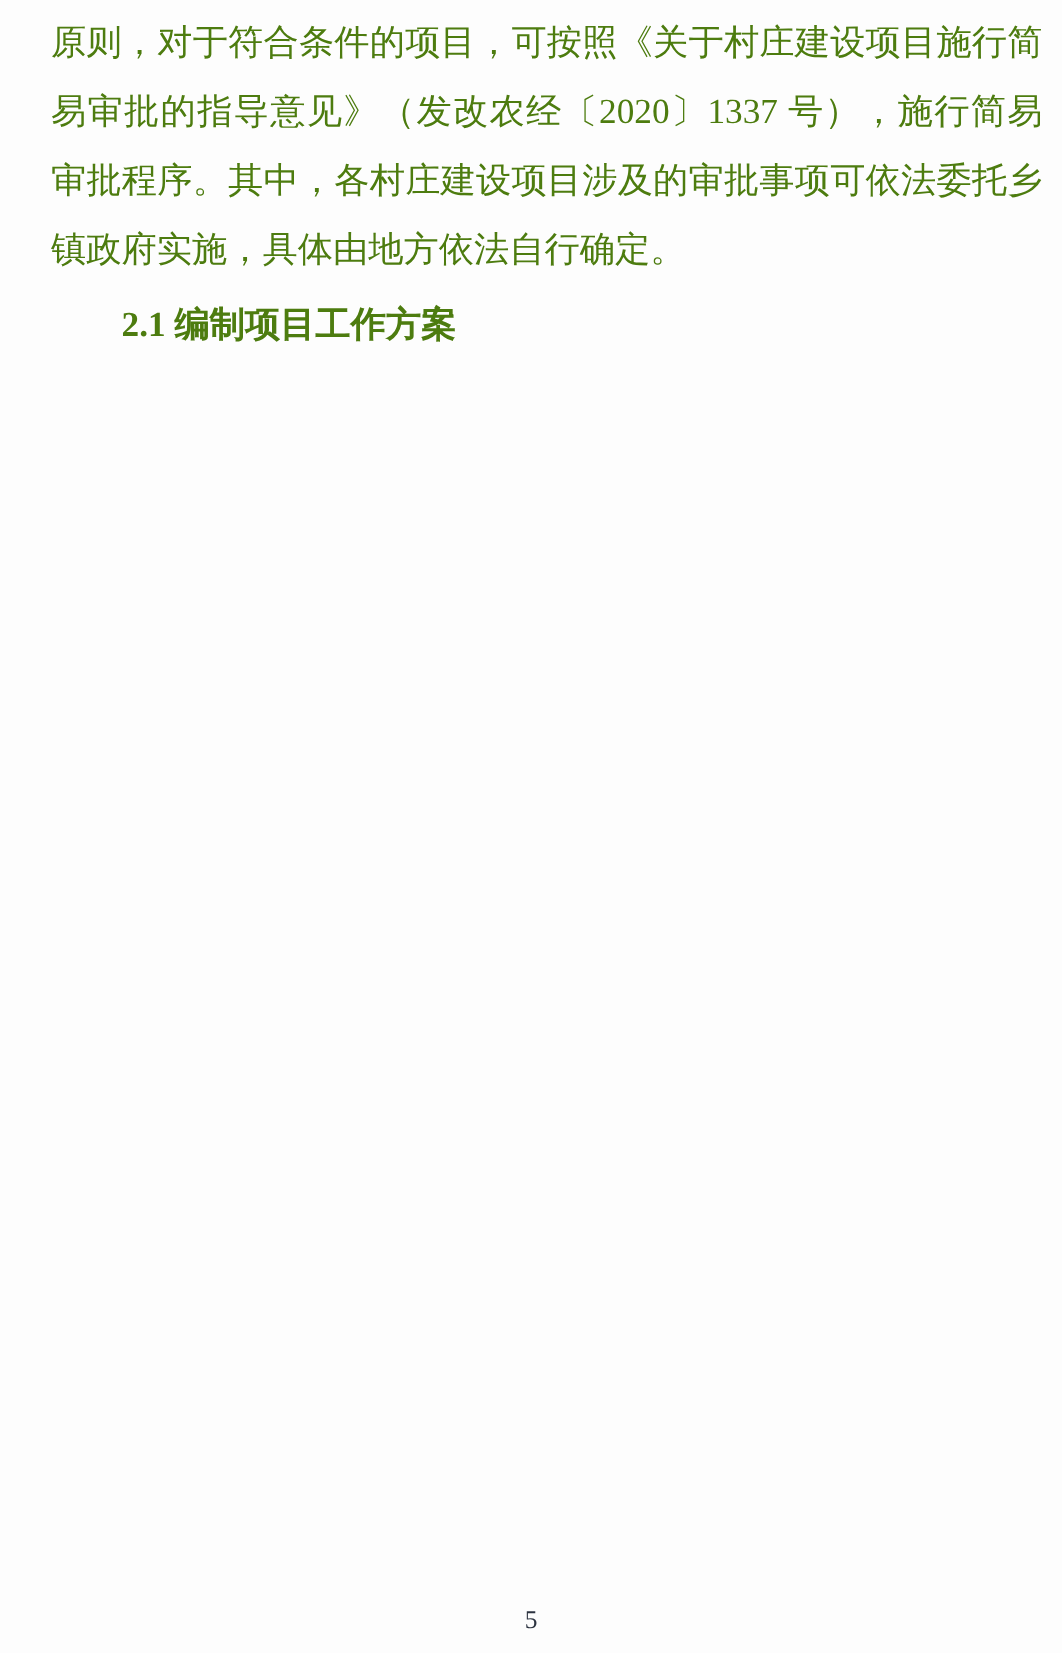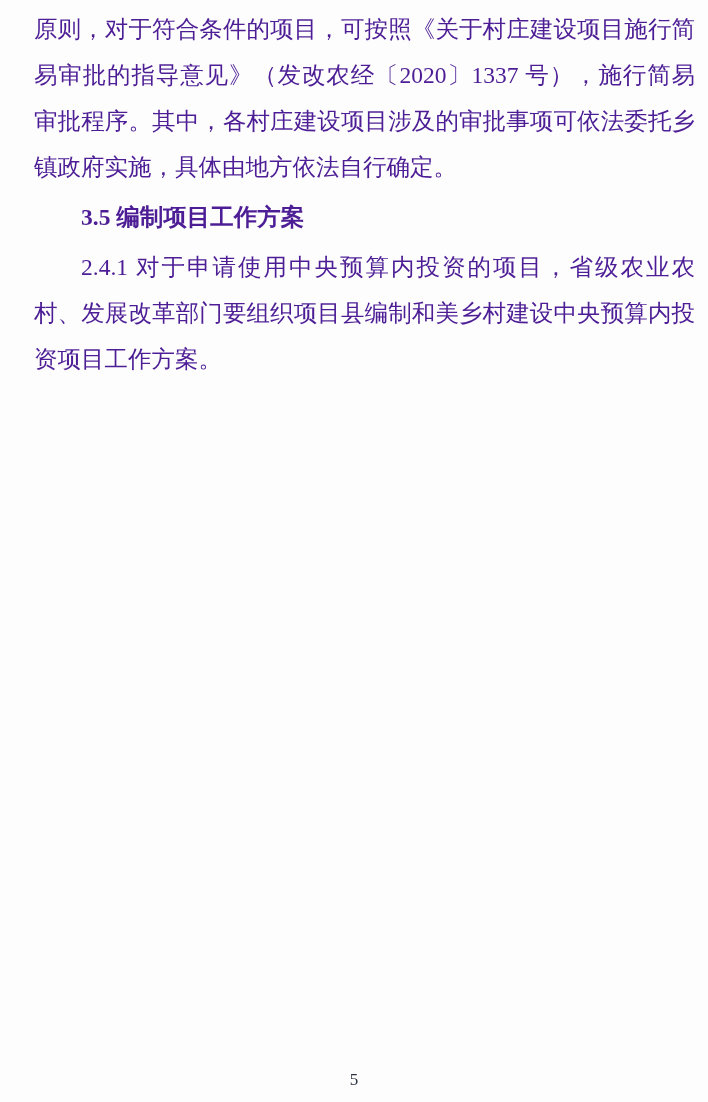--- a/index.html
+++ b/index.html
@@ -18,21 +18,21 @@
   .content {
     position: absolute;
     left: 34px;
     top: 6px;
     width: 661px;
   }
   .para {
     margin: 0;
     font-size: 23.5px;
     line-height: 46px;
-    color: #4c1d95;
+    color: #4d7c0f;
     text-align: justify;
     text-justify: inter-ideograph;
     word-break: break-all;
   }
   .indent {
     text-indent: 2em;
   }
   .heading {
     font-weight: bold;
     margin: 4px 0;
@@ -48,17 +48,16 @@
     color: #2c3340;
     font-family: "Liberation Serif", "DejaVu Serif", serif;
   }
 </style>
 </head>
 <body>
 
 <div class="page">
   <div class="content">
     <p class="para">原则，对于符合条件的项目，可按照《关于村庄建设项目施行简易审批的指导意见》（发改农经〔2020〕1337 号），施行简易审批程序。其中，各村庄建设项目涉及的审批事项可依法委托乡镇政府实施，具体由地方依法自行确定。</p>
-    <p class="para indent heading">3.5 编制项目工作方案</p>
-    <p class="para indent">2.4.1 对于申请使用中央预算内投资的项目，省级农业农村、发展改革部门要组织项目县编制和美乡村建设中央预算内投资项目工作方案。</p>
+    <p class="para indent heading">2.1 编制项目工作方案</p>
   </div>
   <div class="footer">5</div>
 </div>
 
 </body></html>

